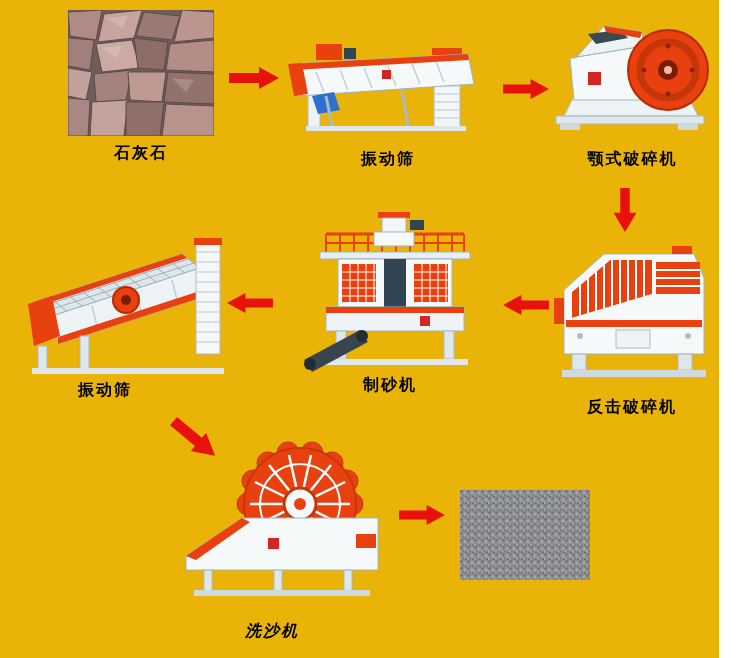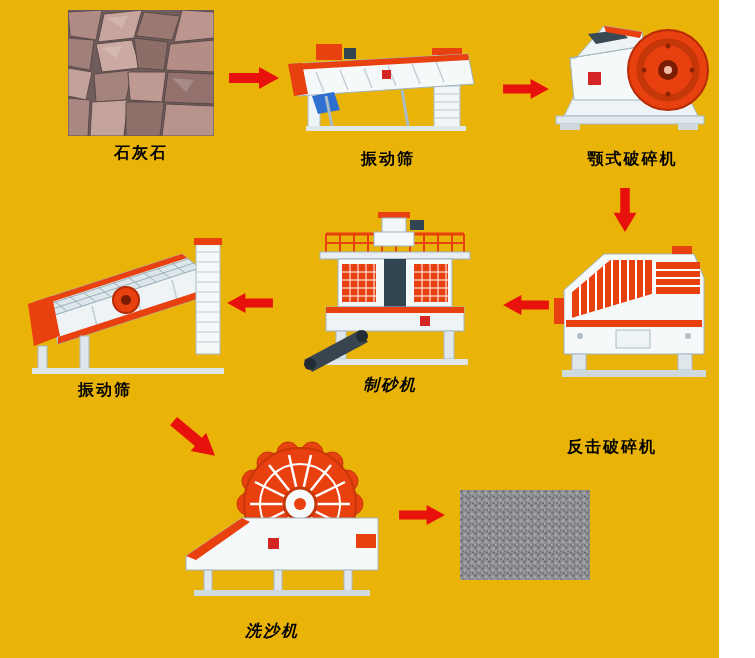--- a/index.html
+++ b/index.html
@@ -156,21 +156,21 @@
       <rect x="2" y="66" width="10" height="26" fill="#e8400f"></rect>
       <rect x="14" y="88" width="136" height="7" fill="#e8400f"></rect>
       <rect x="64" y="98" width="34" height="18" fill="#eef3f5" stroke="#a9bcc6"></rect>
       <circle cx="28" cy="104" r="3" fill="#b0bec6"></circle>
         <circle cx="136" cy="104" r="3" fill="#b0bec6"></circle>
       <rect x="20" y="122" width="14" height="16" fill="#dfe7ea" stroke="#a9bcc6"></rect>
       <rect x="126" y="122" width="14" height="16" fill="#dfe7ea" stroke="#a9bcc6"></rect>
       <rect x="10" y="138" width="144" height="7" fill="#cfdade"></rect>
     </svg>
   </div>
-  <div class="label" style="left:532px; top:396px; width:160px;margin-top:40px;">反击破碎机</div>
+  <div class="label" style="left:552px; top:396px; width:160px;">反击破碎机</div>
 
   <div class="arrow" style="left:502px; top:294px; width:48px; height:22px;">
     <svg viewBox="0 0 50 24">
         <polygon points="50,7 20,7 20,1 0,12 20,23 20,17 50,17" fill="#e8110c"></polygon>
       </svg>
   </div>
 
   <div class="node" style="left:298px; top:212px; width:192px; height:160px;">
     <svg viewBox="0 0 192 160">
       <g stroke="#e8400f" stroke-width="2">
@@ -221,21 +221,21 @@
       <rect x="28" y="95" width="138" height="6" fill="#e8400f"></rect>
       <rect x="122" y="104" width="10" height="10" fill="#d42525"></rect>
       <rect x="38" y="119" width="10" height="28" fill="#dfe7ea" stroke="#a9bcc6"></rect>
       <rect x="146" y="119" width="10" height="28" fill="#dfe7ea" stroke="#a9bcc6"></rect>
       <rect x="24" y="147" width="146" height="6" fill="#dfe7ea"></rect>
       <polygon points="6,148 62,118 70,130 14,160" fill="#39454e"></polygon>
       <circle cx="12" cy="152" r="6" fill="#232c32"></circle>
       <circle cx="64" cy="124" r="6" fill="#232c32"></circle>
     </svg>
   </div>
-  <div class="label" style="left:310px; top:374px; width:160px;font-style:italic;">制砂机</div>
+  <div class="label" style="left:310px; top:374px; width:160px;">制砂机</div>
 
   <div class="arrow" style="left:225px; top:292px; width:50px; height:22px;">
     <svg viewBox="0 0 50 24">
         <polygon points="50,7 20,7 20,1 0,12 20,23 20,17 50,17" fill="#e8110c"></polygon>
       </svg>
   </div>
 
   <div class="node" style="left:22px; top:224px; width:212px; height:150px;">
     <svg viewBox="0 0 212 150">
       <polygon points="12,78 160,30 178,44 30,92" fill="#dde6ea" stroke="#9fb0b9"></polygon>

